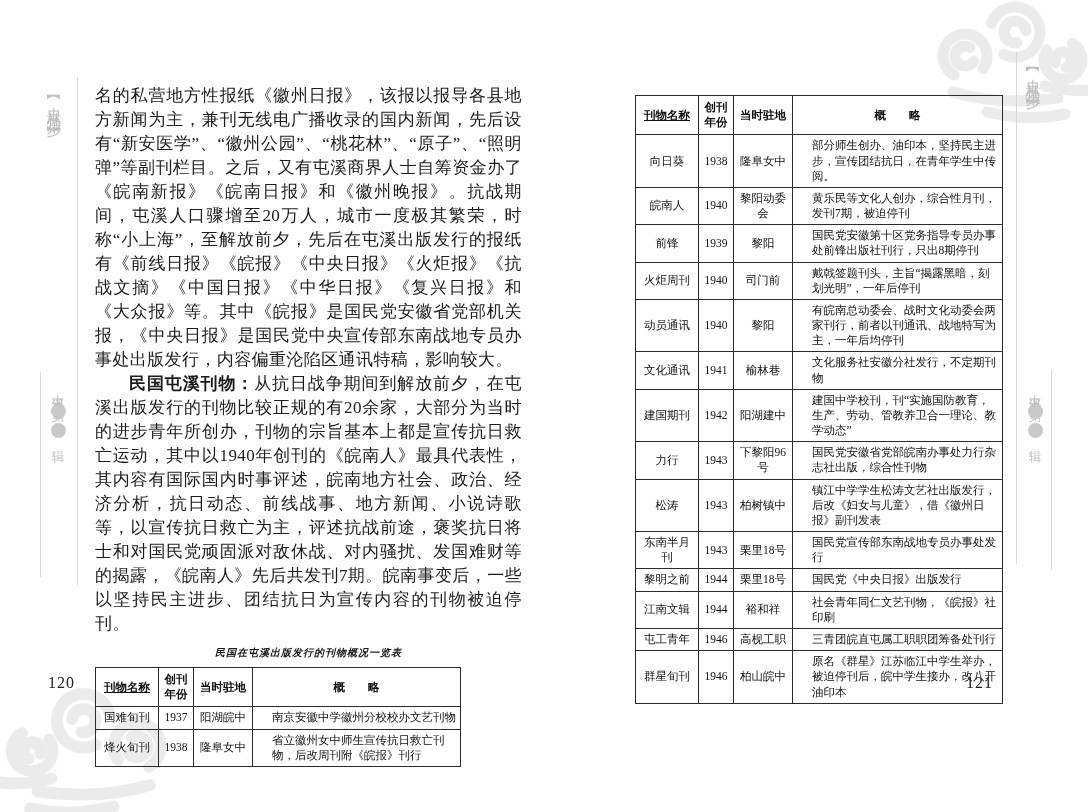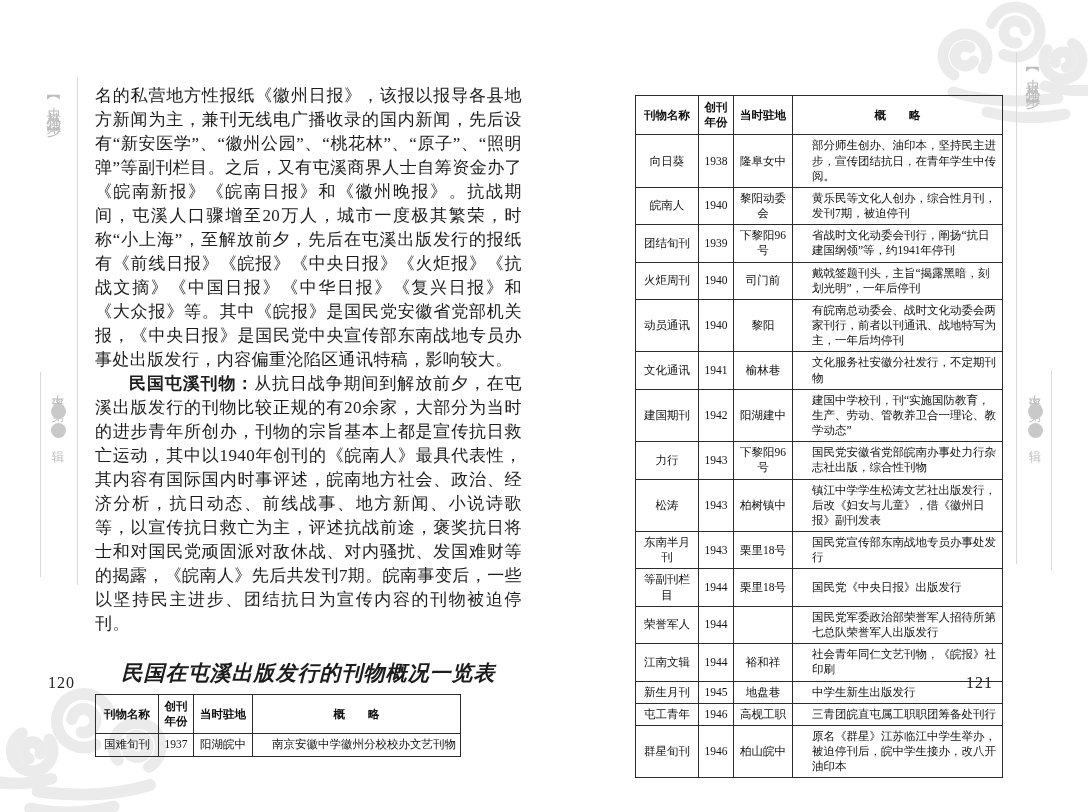--- a/index.html
+++ b/index.html
@@ -29,34 +29,34 @@
   .page-col{position:absolute;}
   .pl{left:95px;top:84px;width:427px;}
   .pr{left:635px;top:95px;width:368px;}
   .para{
     margin:0;text-align:justify;font-size:17px;line-height:24px;
     letter-spacing:0.4px;
   }
   .para.indent{text-indent:2em;}
   .lead{font-weight:bold;}
   .tbl-title{
-    margin-top:23px;text-align:center;font-size:21px;font-weight:600;
+    margin-top:10px;text-align:center;font-size:10px;font-weight:600;
     font-style:italic;letter-spacing:1px;
   }
   table.pubs{
     border-collapse:collapse;margin-top:7px;
     font-size:11.5px;line-height:1.32;color:#111;
   }
   table.pubs th,table.pubs td{
     border:1.5px solid #2b2b2b;padding:3px 3px;vertical-align:middle;
   }
   table.pubs th{font-weight:bold;text-align:center;padding:4px 2px;}
   table.pubs td.c{text-align:center;}
   table.pubs td.d{text-align:left;padding-left:19px;padding-right:4px;}
-  .w-name{width:58px;}
+  .w-name{width:58px;text-decoration:underline;}
   .w-year{width:30px;}
   .w-place{width:54px;}
   .pagenum{position:absolute;font-size:16px;color:#222;letter-spacing:1px;}
   .pn-l{left:48px;top:674px;}
   .pn-r{left:966px;top:674px;}
 </style>
 </head>
 <body>
 
 <div class="sheet">
@@ -117,20 +117,26 @@
       </thead>
       <tbody>
 
           <tr>
             <td class="c">国难旬刊</td>
             <td class="c">1937</td>
             <td class="c">阳湖皖中</td>
             <td class="d">南京安徽中学徽州分校校办文艺刊物</td>
           </tr>
 
+          <tr>
+            <td class="c">烽火旬刊</td>
+            <td class="c">1938</td>
+            <td class="c">隆阜女中</td>
+            <td class="d">省立徽州女中师生宣传抗日救亡刊物，后改周刊附《皖报》刊行</td>
+          </tr>
         </tbody>
     </table>
   </div>
 
   <div class="page-col pr">
     <table class="pubs" style="width:368px;margin-top:0;">
       <thead>
         <tr>
           <th class="w-name">刊物名称</th>
           <th class="w-year">创刊年份</th>
@@ -147,27 +153,27 @@
             <td class="d">部分师生创办、油印本，坚持民主进步，宣传团结抗日，在青年学生中传阅。</td>
           </tr>
 
           <tr>
             <td class="c">皖南人</td>
             <td class="c">1940</td>
             <td class="c">黎阳动委会</td>
             <td class="d">黄乐民等文化人创办，综合性月刊，发刊7期，被迫停刊</td>
           </tr>
 
-
-          <tr>
-            <td class="c">团结旬刊</td>
+          <tr>
+            <td class="c">前锋</td>
             <td class="c">1939</td>
-            <td class="c">下黎阳96号</td>
-            <td class="d">省战时文化动委会刊行，阐扬“抗日建国纲领”等，约1941年停刊</td>
-          </tr>
+            <td class="c">黎阳</td>
+            <td class="d">国民党安徽第十区党务指导专员办事处前锋出版社刊行，只出8期停刊</td>
+          </tr>
+
 
           <tr>
             <td class="c">火炬周刊</td>
             <td class="c">1940</td>
             <td class="c">司门前</td>
             <td class="d">戴戟签题刊头，主旨“揭露黑暗，刻划光明”，一年后停刊</td>
           </tr>
 
           <tr>
             <td class="c">动员通讯</td>
@@ -205,47 +211,35 @@
           </tr>
 
           <tr>
             <td class="c">东南半月刊</td>
             <td class="c">1943</td>
             <td class="c">栗里18号</td>
             <td class="d">国民党宣传部东南战地专员办事处发行</td>
           </tr>
 
           <tr>
-            <td class="c">等副刊栏目</td>
+            <td class="c">黎明之前</td>
             <td class="c">1944</td>
             <td class="c">栗里18号</td>
             <td class="d">国民党《中央日报》出版发行</td>
           </tr>
 
-          <tr>
-            <td class="c">荣誉军人</td>
-            <td class="c">1944</td>
-            <td class="c"></td>
-            <td class="d">国民党军委政治部荣誉军人招待所第七总队荣誉军人出版发行</td>
-          </tr>
 
 
           <tr>
             <td class="c">江南文辑</td>
             <td class="c">1944</td>
             <td class="c">裕和祥</td>
             <td class="d">社会青年同仁文艺刊物，《皖报》社印刷</td>
           </tr>
 
-          <tr>
-            <td class="c">新生月刊</td>
-            <td class="c">1945</td>
-            <td class="c">地盘巷</td>
-            <td class="d">中学生新生出版发行</td>
-          </tr>
 
           <tr>
             <td class="c">屯工青年</td>
             <td class="c">1946</td>
             <td class="c">高枧工职</td>
             <td class="d">三青团皖直屯属工职职团筹备处刊行</td>
           </tr>
 
           <tr>
             <td class="c">群星旬刊</td>

